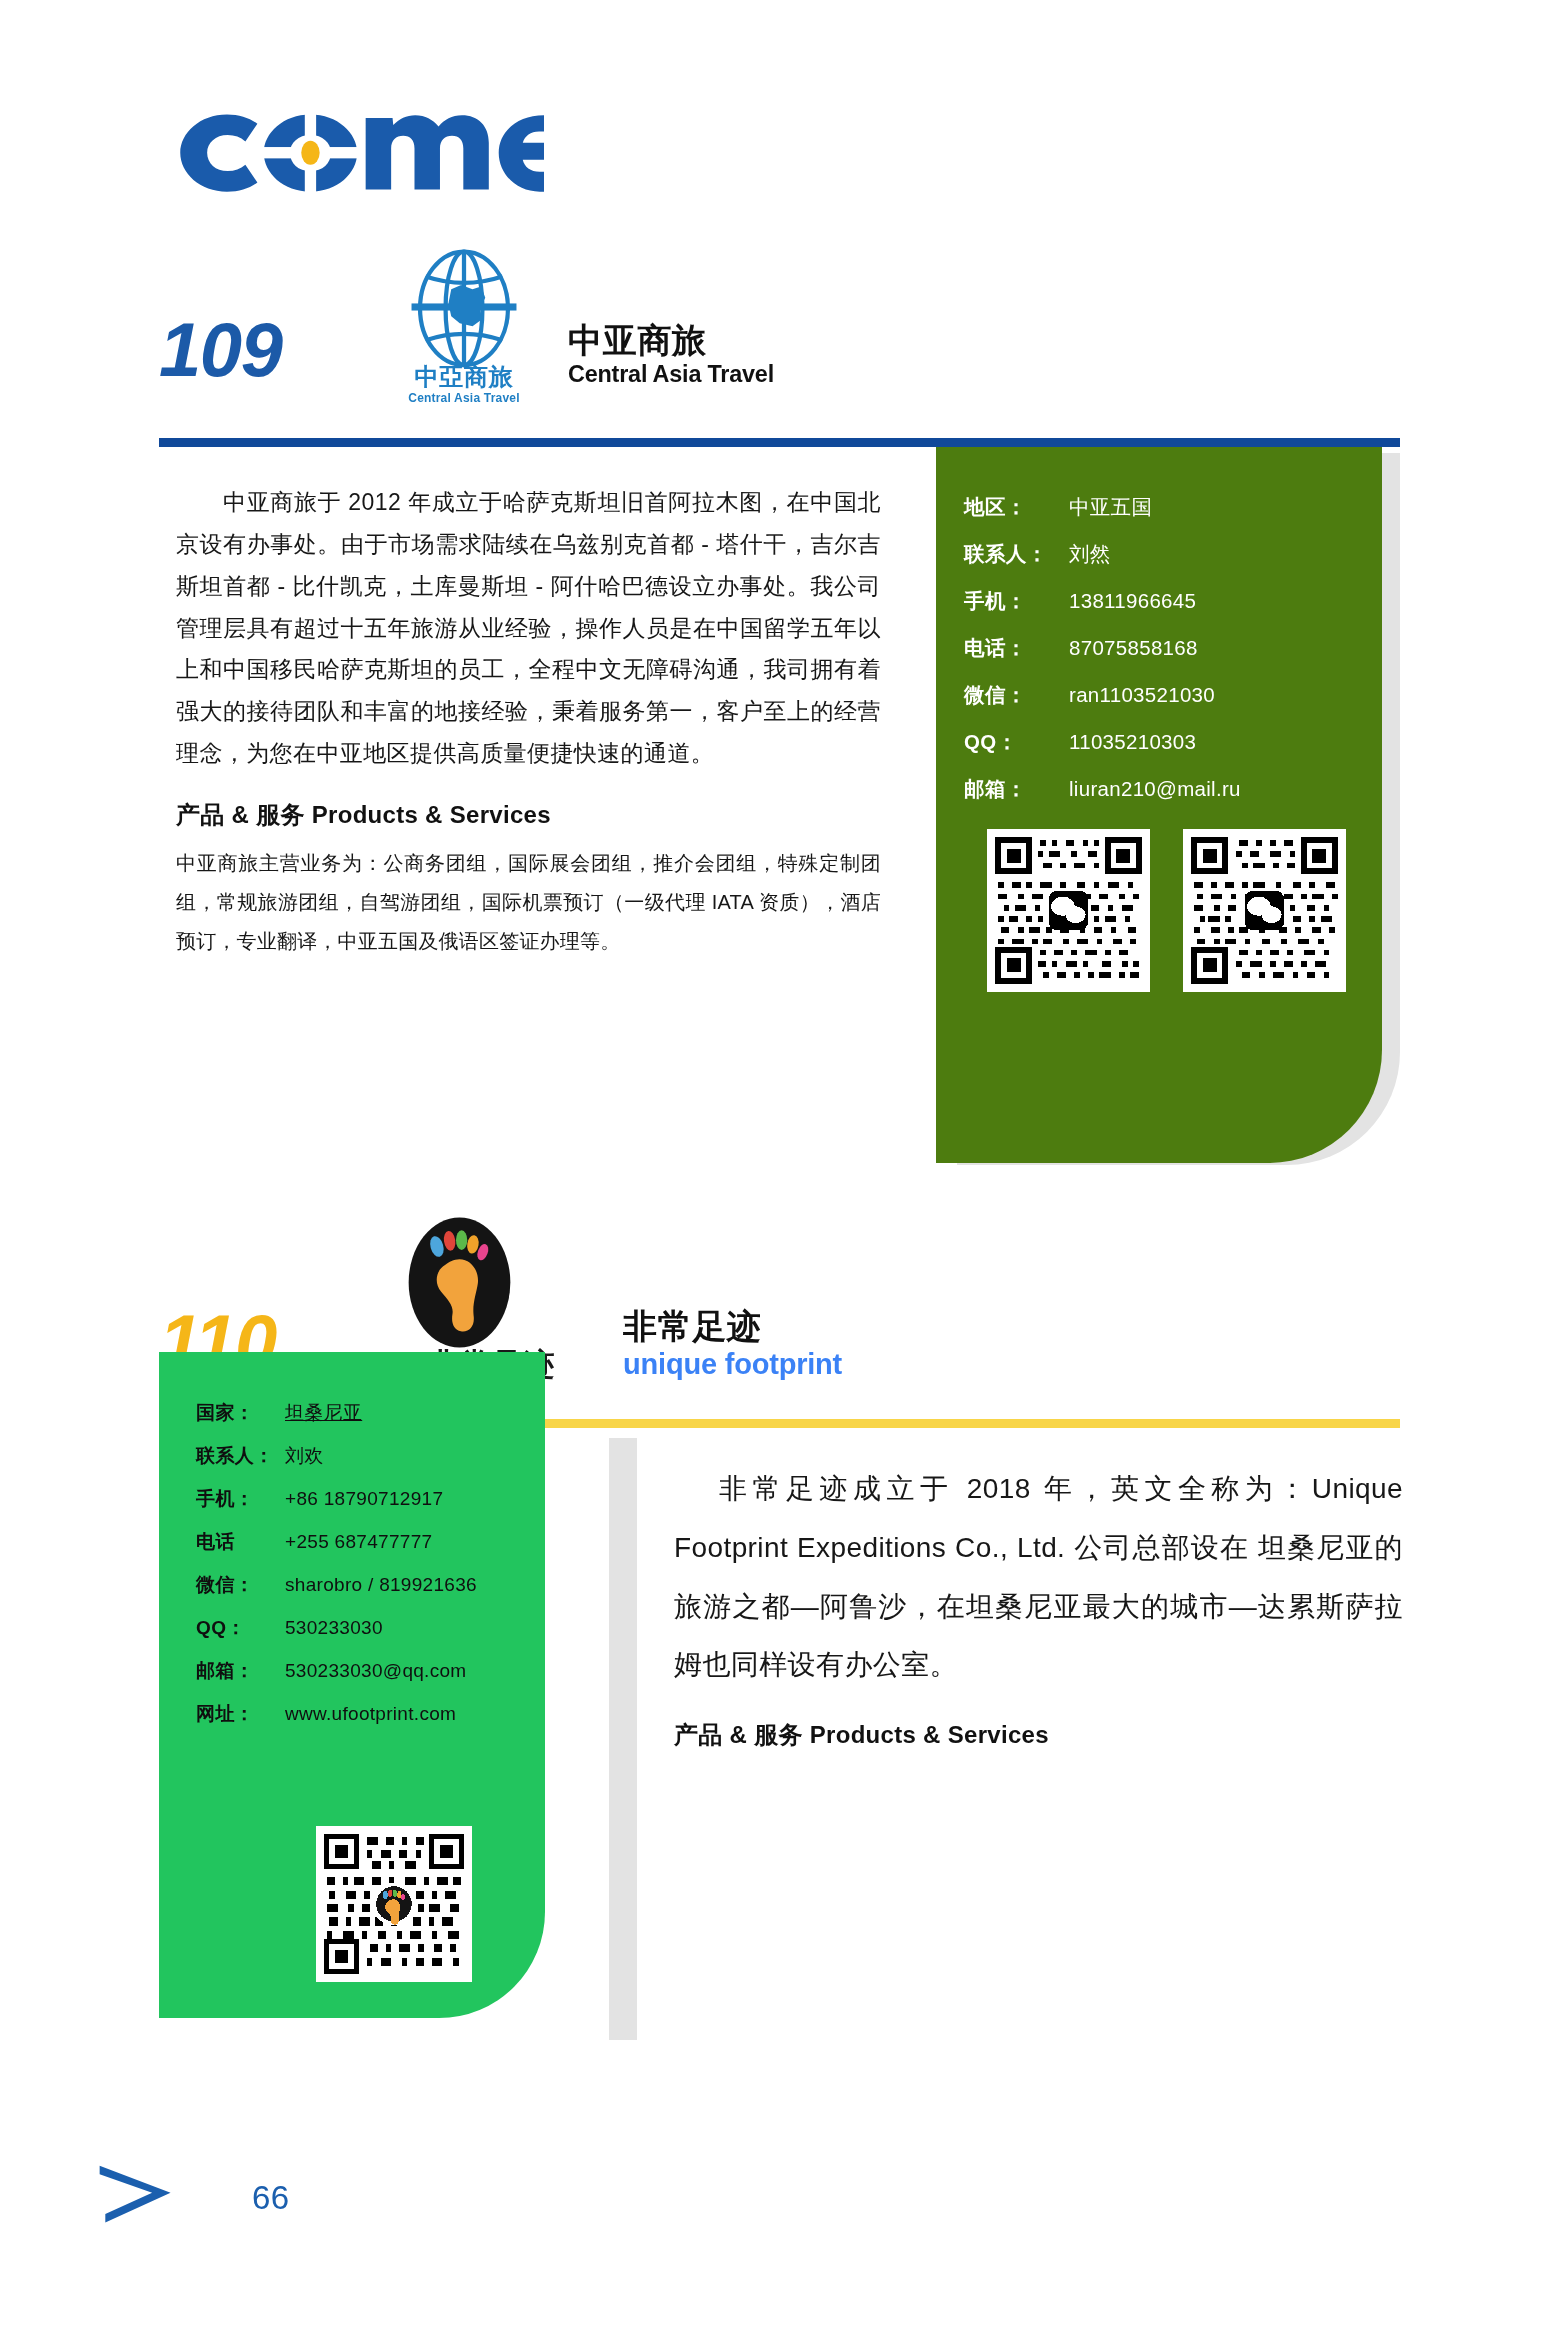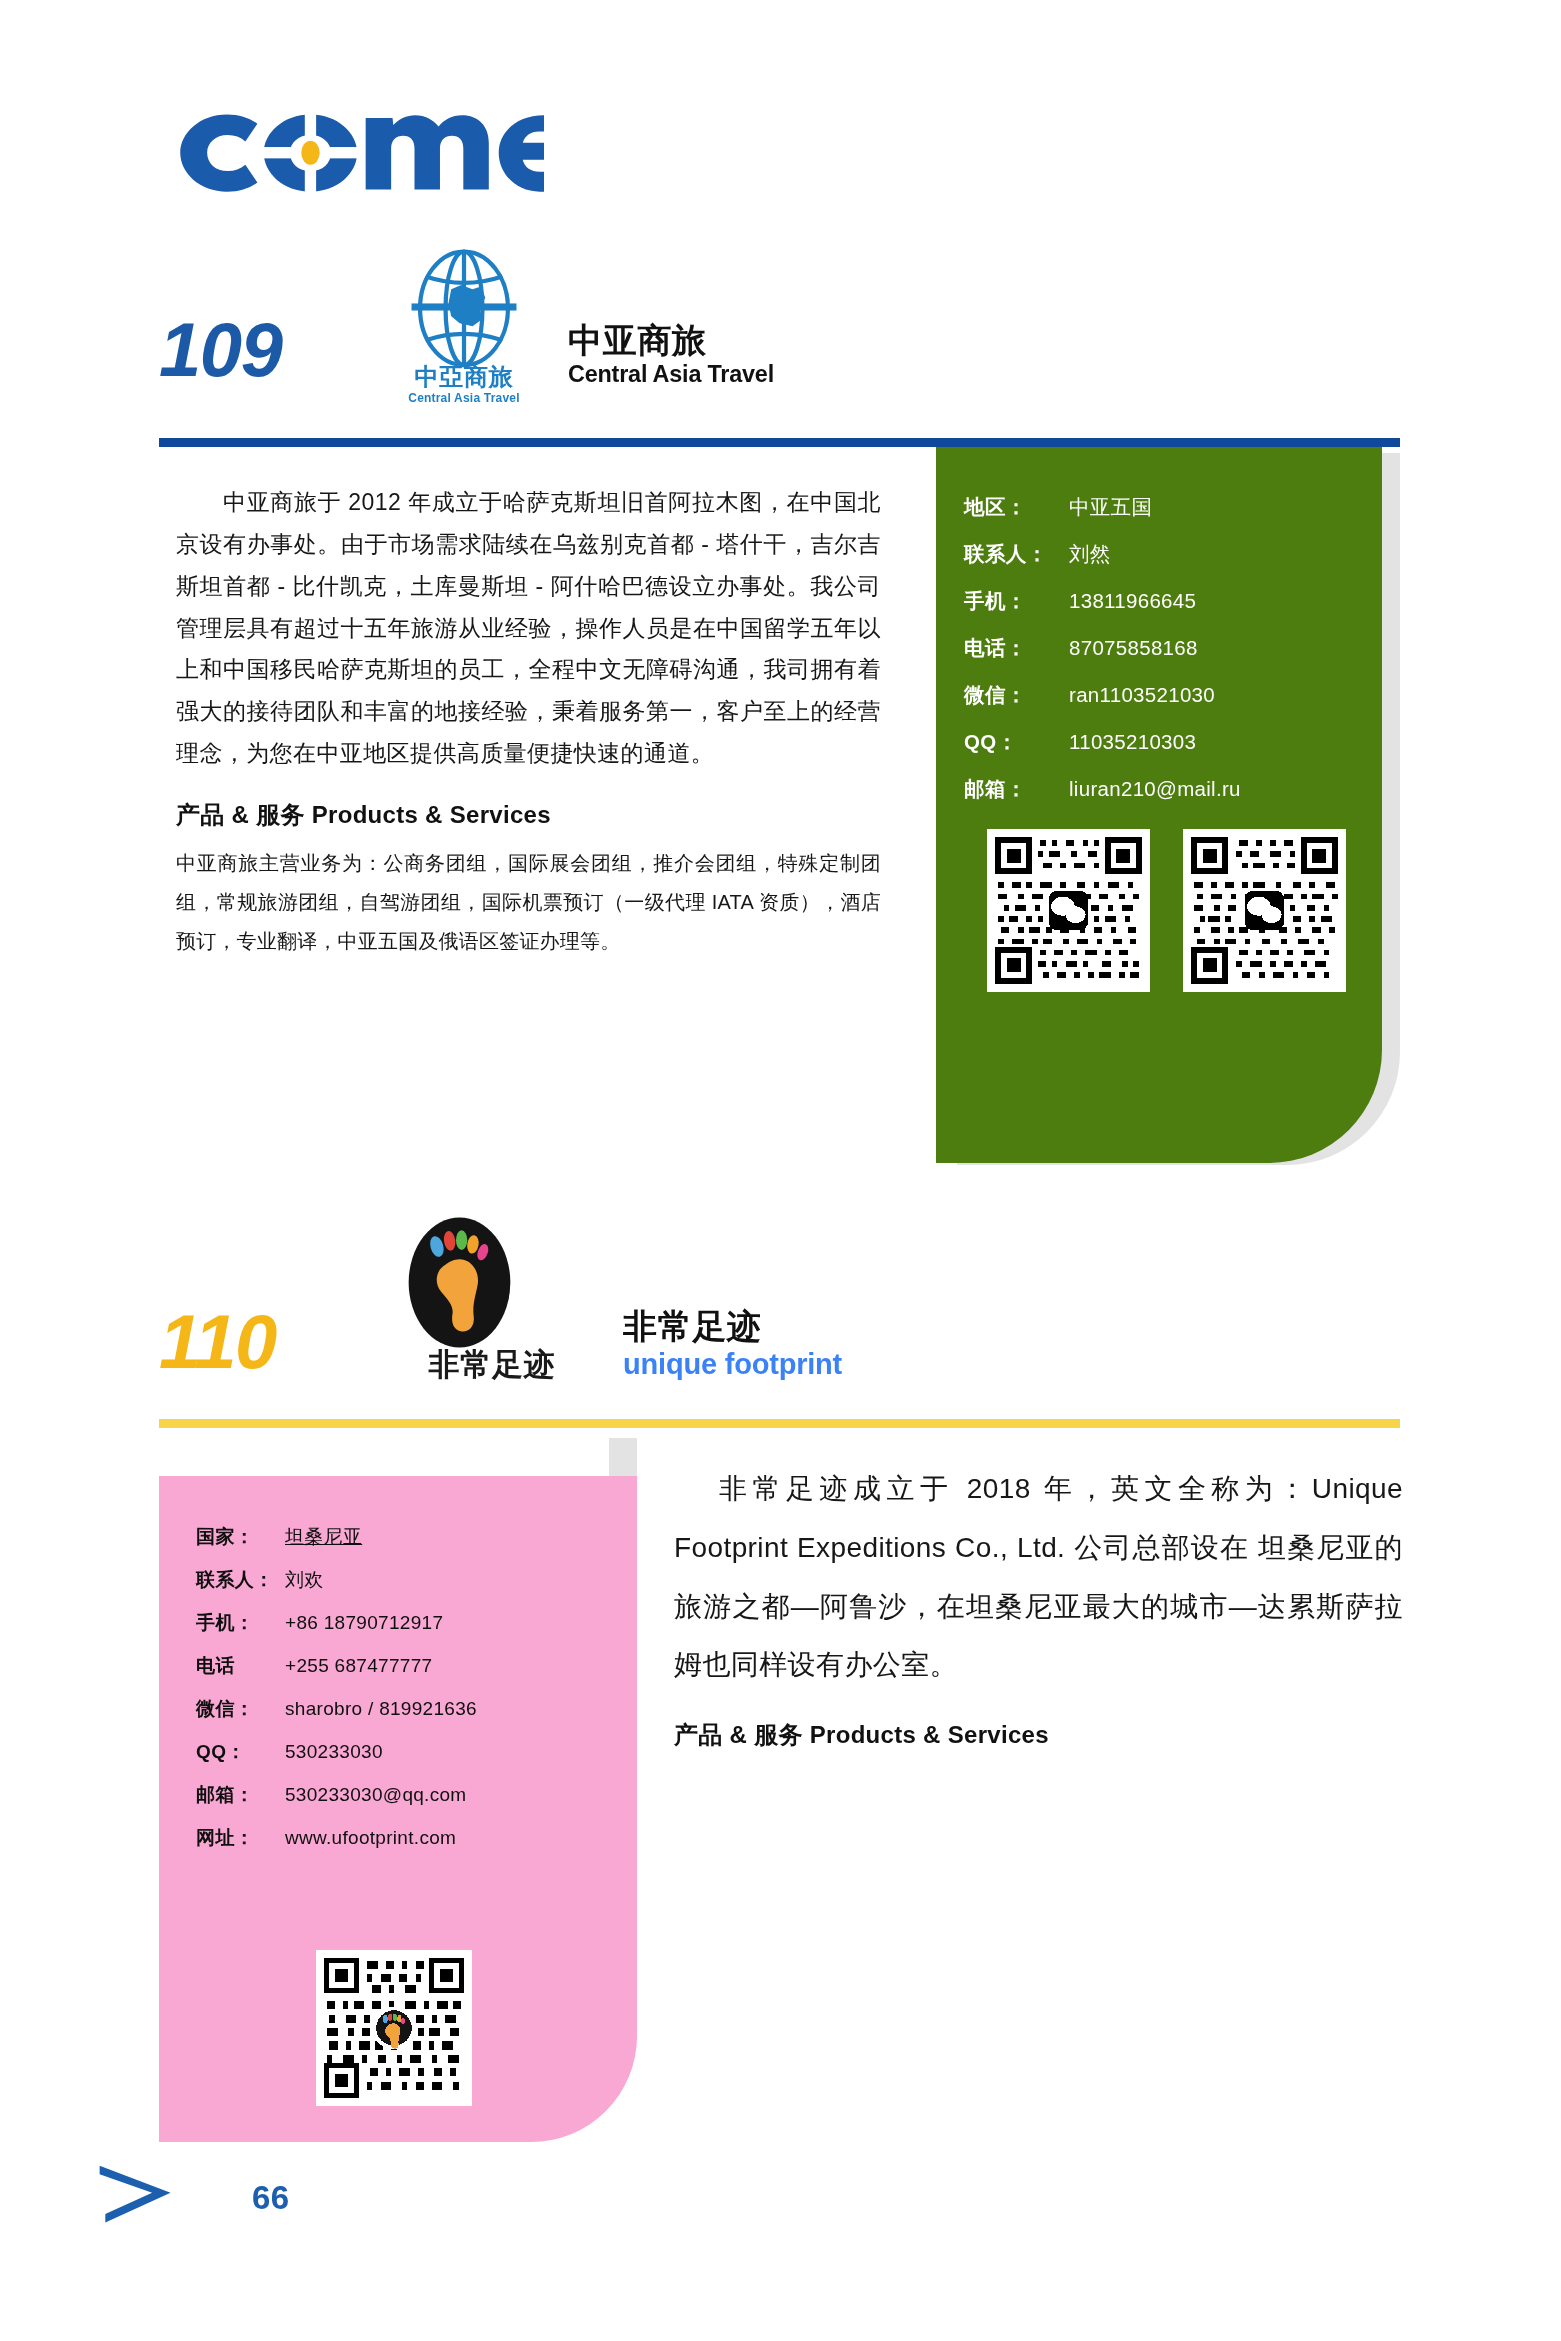--- a/index.html
+++ b/index.html
@@ -256,24 +256,24 @@
     position: absolute;
     left: 609px;
     top: 1438px;
     width: 28px;
     height: 602px;
     background: #e3e3e3;
   }
   #yellow-panel {
     position: absolute;
     left: 159px;
-    top: 1476px;
-    width: 478px;
+    top: 1352px;
+    width: 386px;
     height: 666px;
-    background: #f9a8d4;
+    background: #22c55e;
     border-bottom-right-radius: 106px;
   }
   #yellow-panel-fields {
     position: absolute;
     left: 37px;
     top: 48px;
     width: 411px;
   }
   .field-row-y {
     display: flex;
@@ -337,21 +337,21 @@
     left: 91px;
     top: 2153px;
     width: 283px;
     height: 85px;
   }
   #page-number {
     position: absolute;
     left: 161px;
     top: 25.5px;
     font-size: 33px;
-    font-weight: 700;
+    font-weight: 400;
     color: #1b5fae;
     letter-spacing: 0.4px;
   }
 </style>
 </head>
 <body>
 
 <div id="come-logo">
   <svg width="368" height="92" viewBox="0 0 520 130" xmlns="http://www.w3.org/2000/svg">
 

